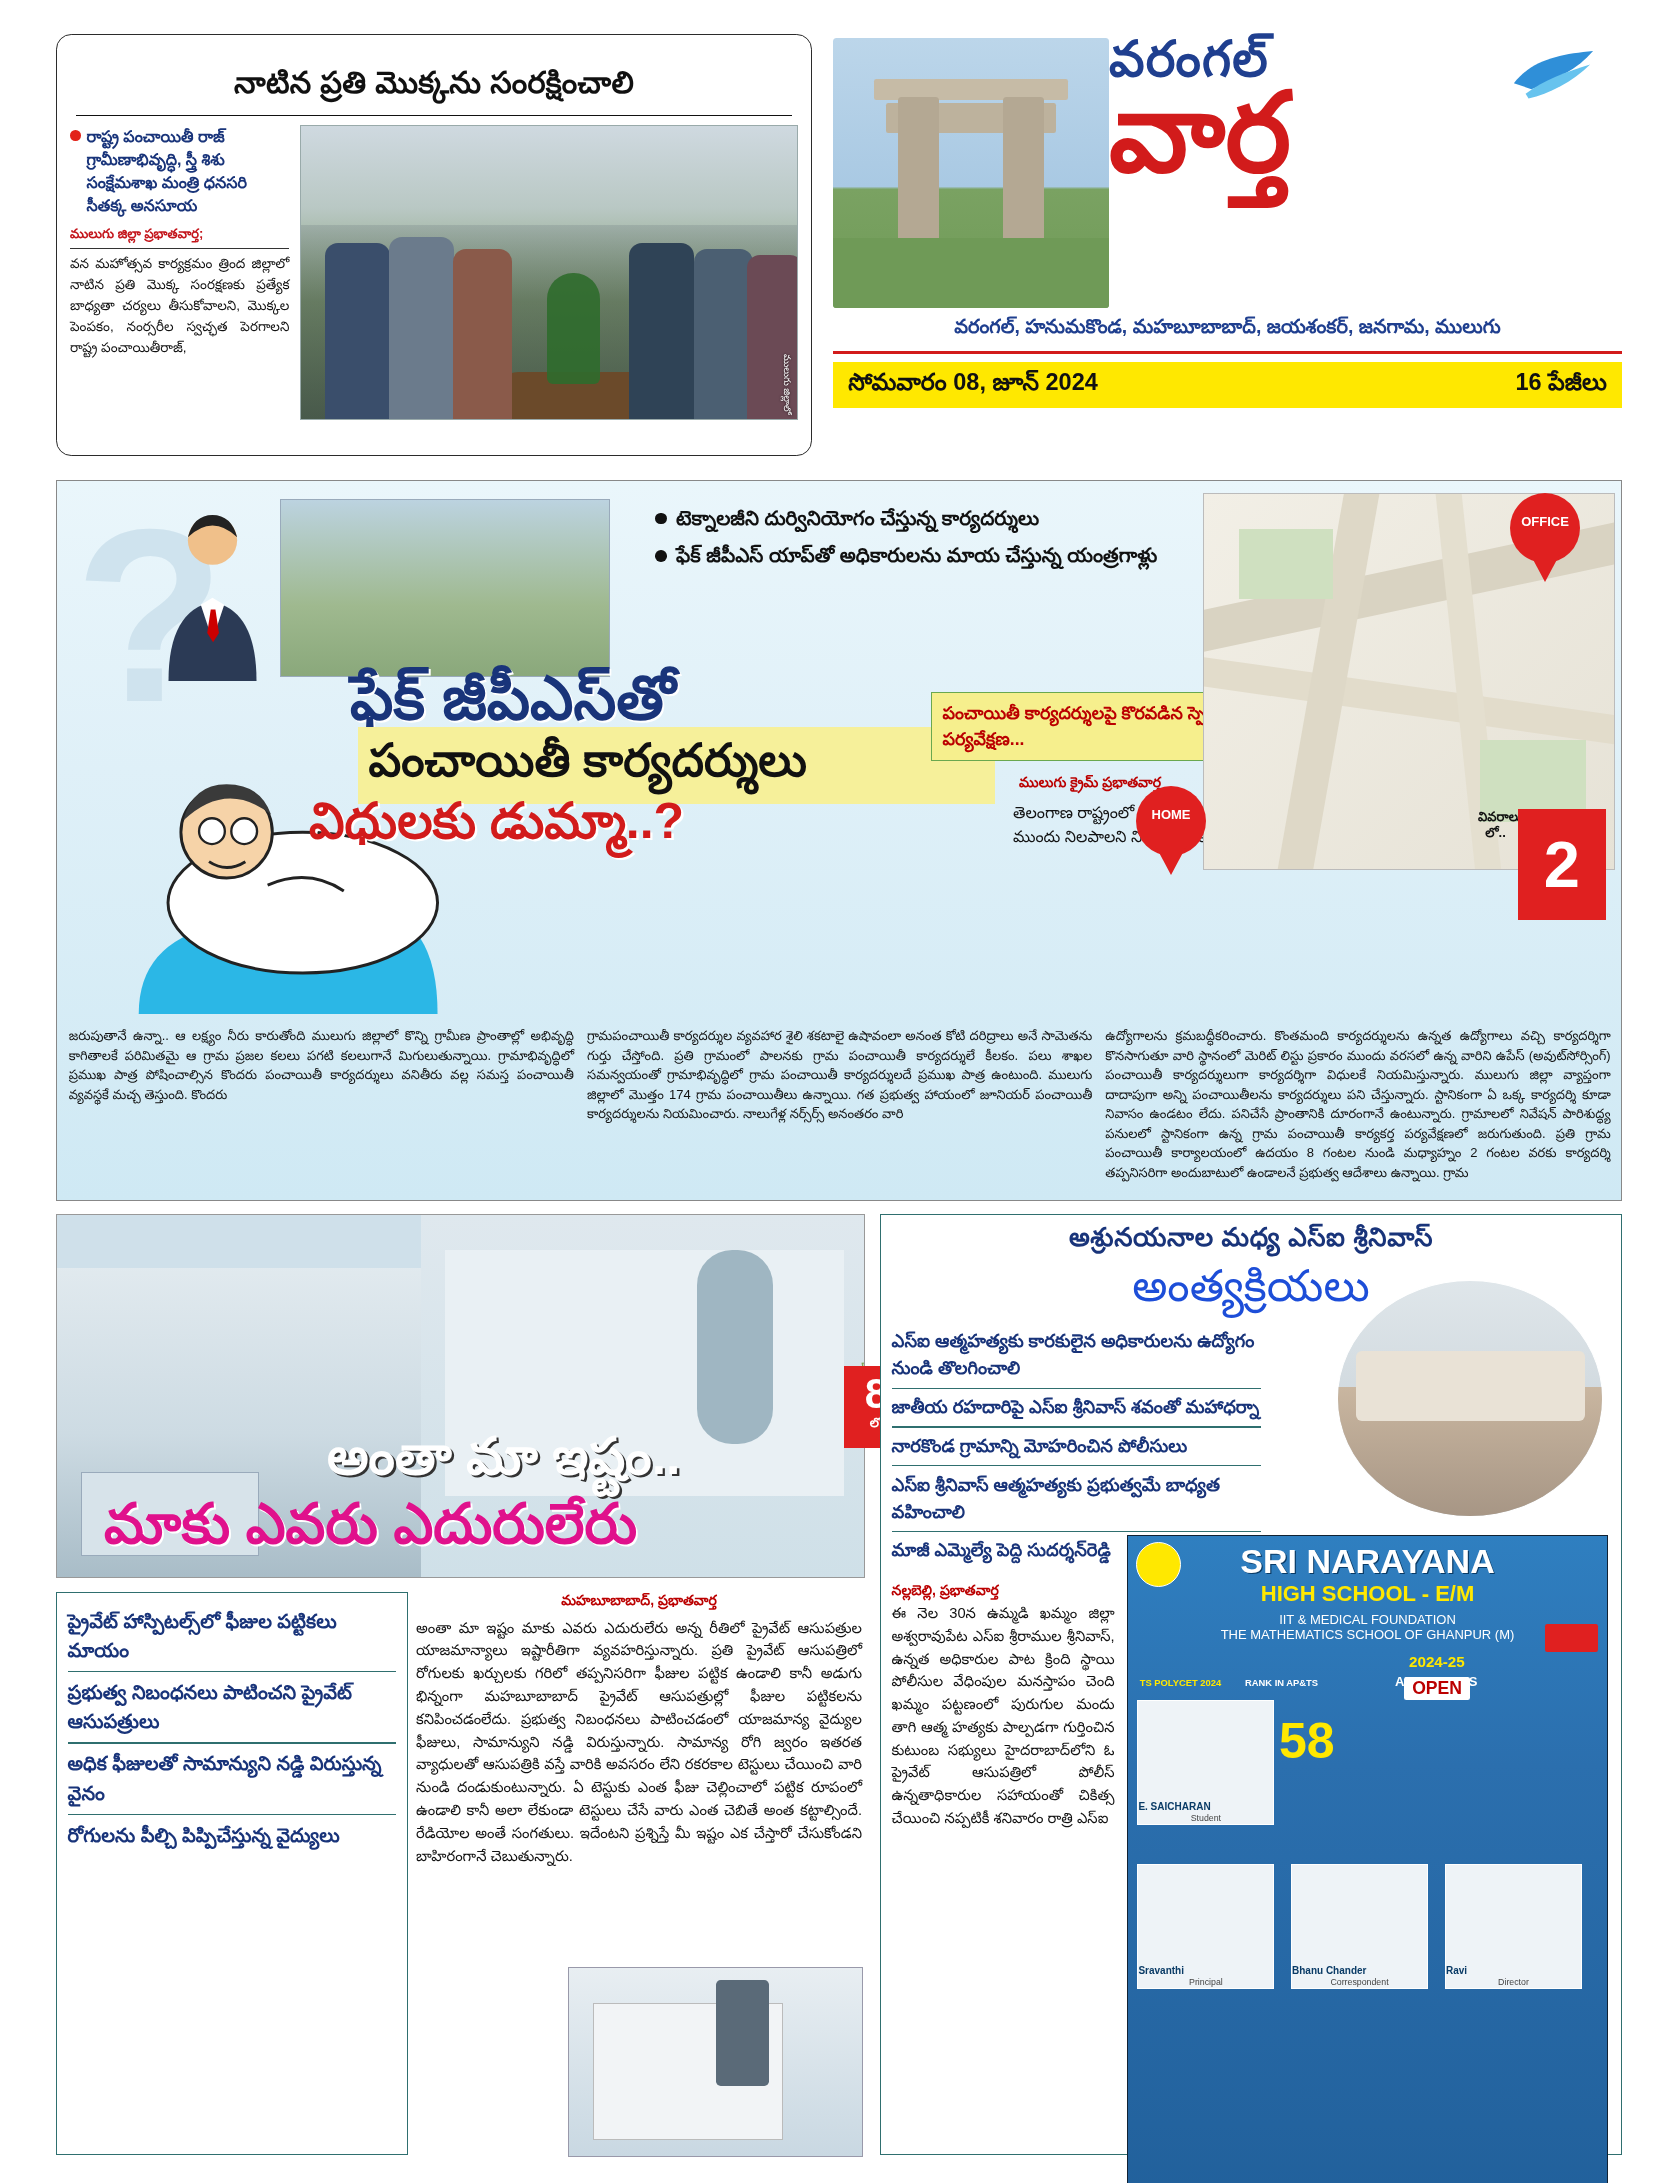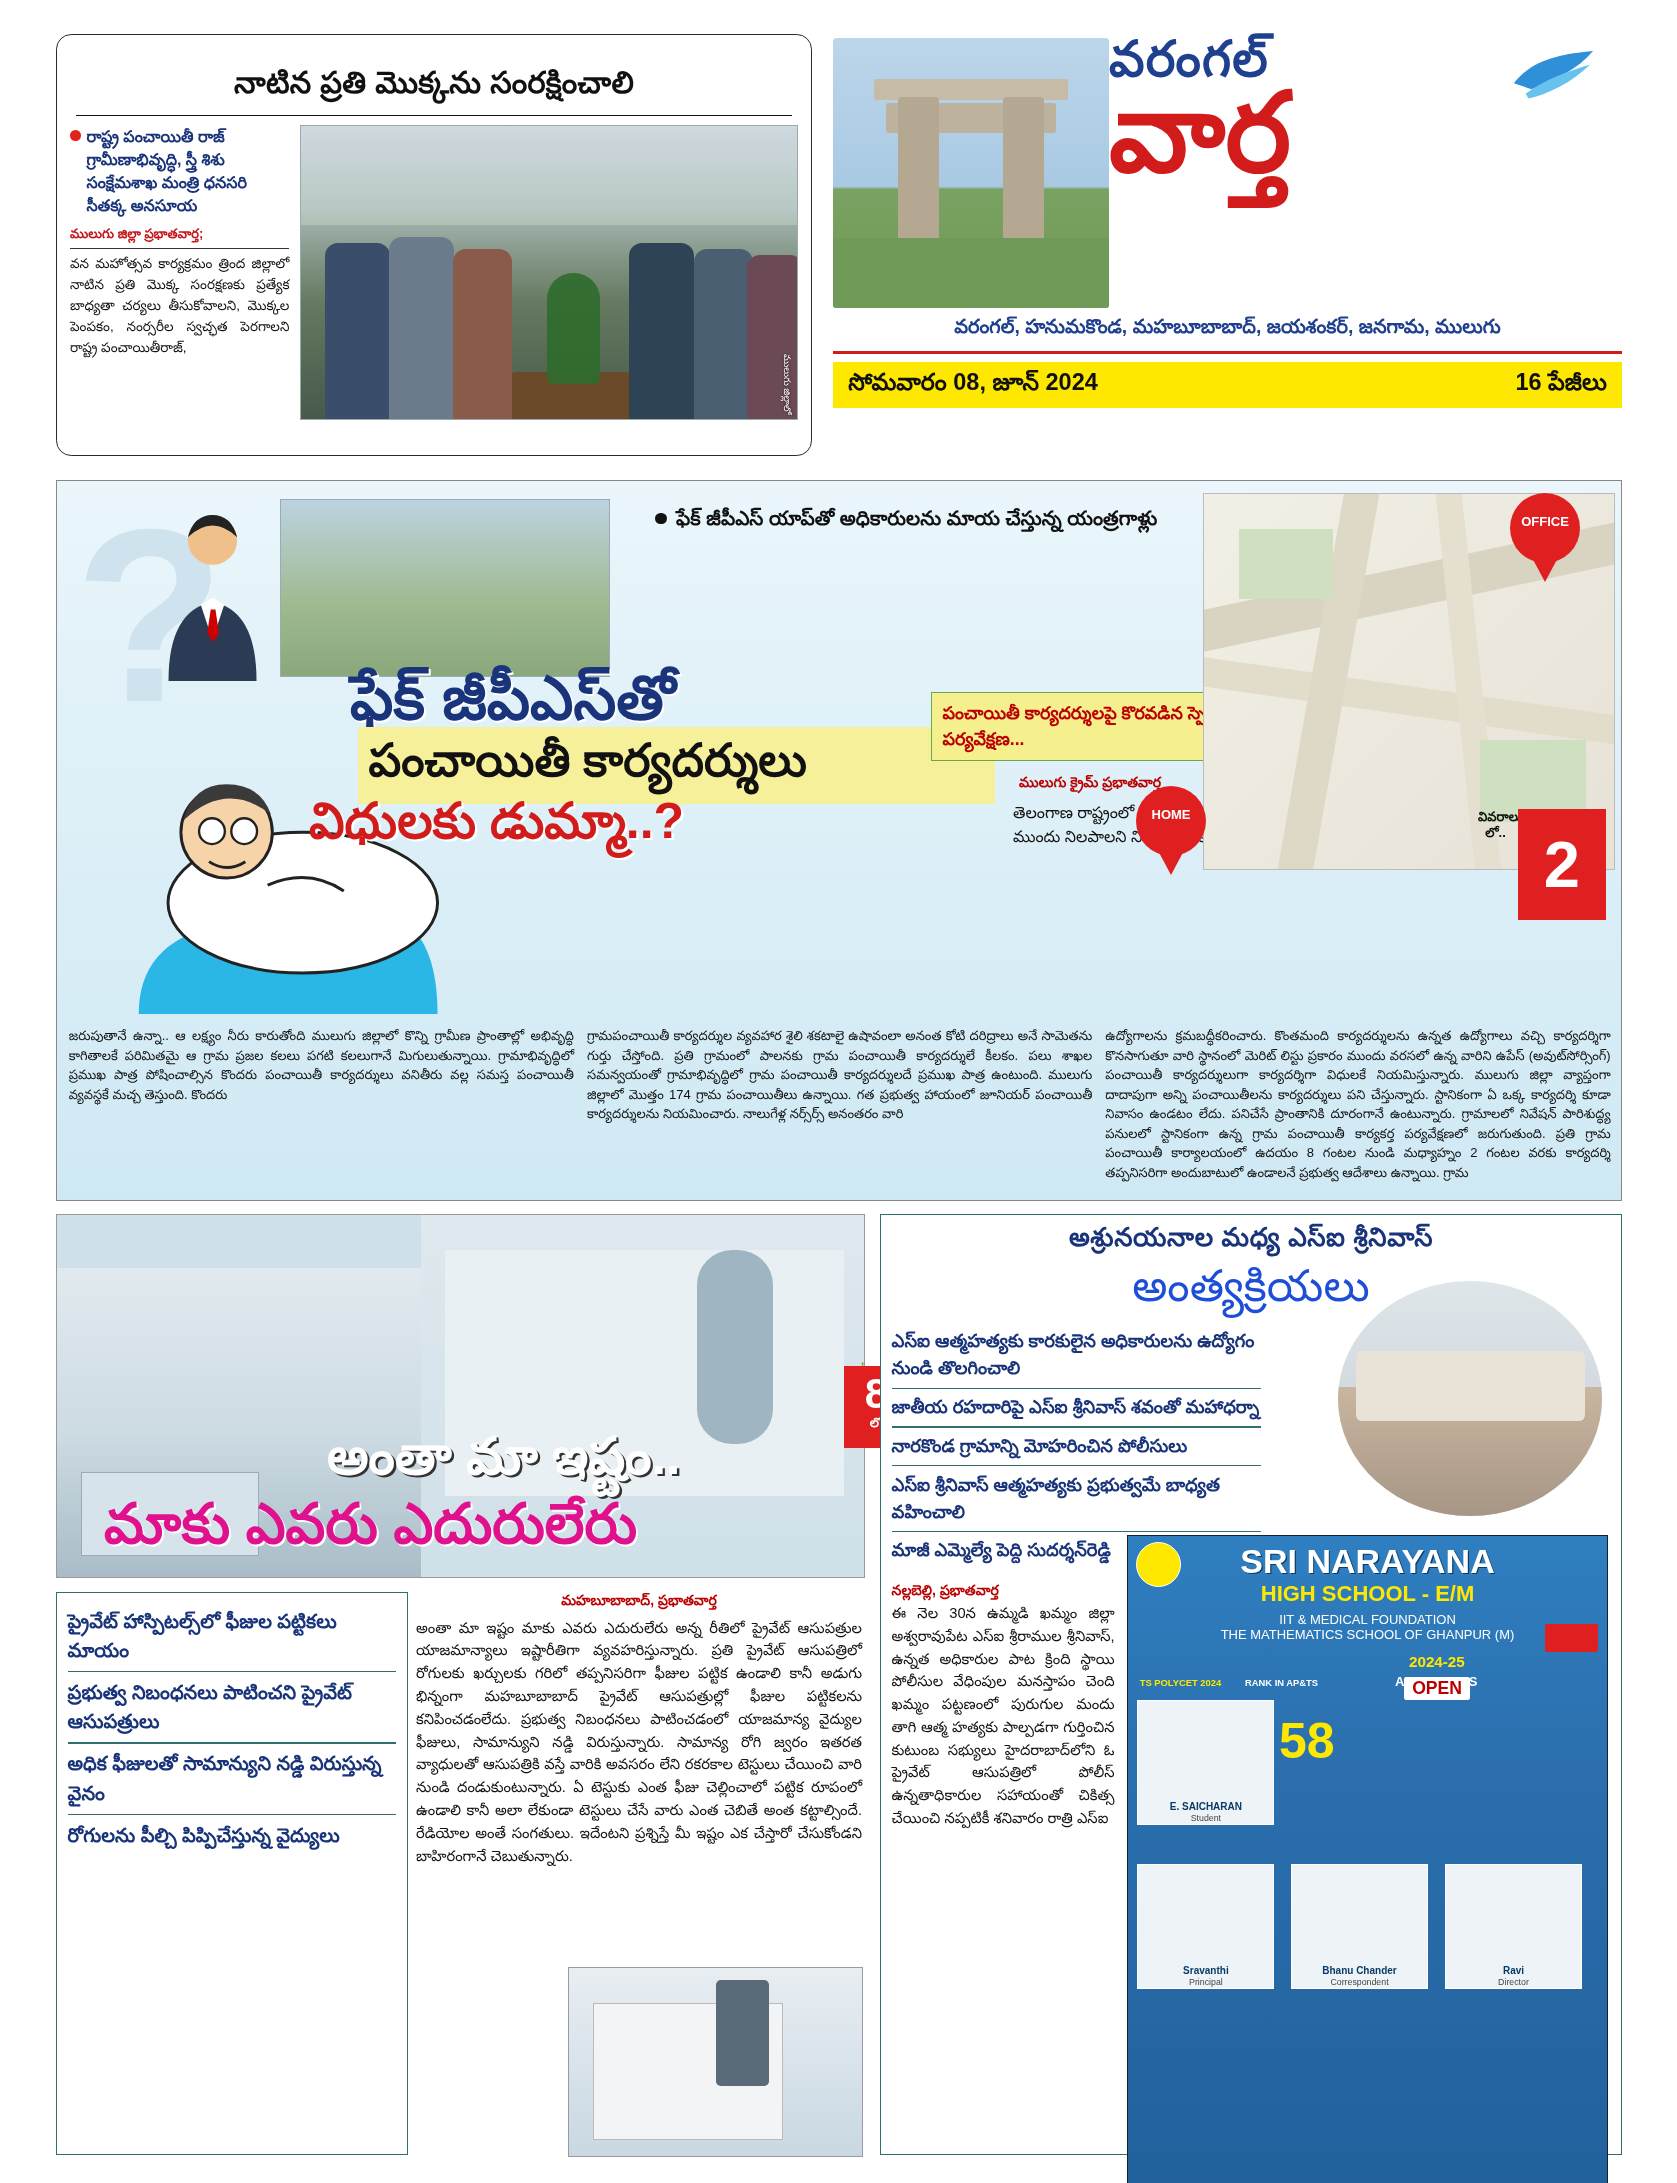--- a/index.html
+++ b/index.html
@@ -121,21 +121,21 @@
   #ad{position:absolute;left:246px;top:320px;width:481px;height:770px;background:linear-gradient(180deg,#2f7fc0 0%,#2b6fae 30%,#1f5d97 100%);border:1.8px solid #123;box-sizing:border-box;padding:5.9px;}
   #ad-title{font-size:34px;font-weight:bold;color:#fff;text-align:center;text-shadow:1.2px 1.2px 0 #0a3b66;}
   #ad-sub{font-size:22px;font-weight:bold;color:#ffe800;text-align:center;}
   #ad-line1{font-size:13px;color:#fff;text-align:center;margin-top:4.7px;}
   #ad-line2{font-size:13px;color:#fff;text-align:center;}
   #ad-logo{position:absolute;left:8.2px;top:5.9px;width:43px;height:43px;border-radius:50%;background:#ffe800;border:1.8px solid #fff;}
   #ad-vlogo{position:absolute;right:9.4px;top:88px;width:53px;height:28px;background:#e02020;border-radius:2.3px;}
   #ad-year{position:absolute;left:281px;top:117px;font-size:15.2px;color:#ffe800;font-weight:bold;}
   #ad-open{position:absolute;left:276px;top:141px;background:#fff;color:#b00;font-size:17.6px;font-weight:bold;padding:1.2px 8.2px;border-radius:2.3px;}
   .ad-card{position:absolute;width:135px;height:123px;background:#eef3f7;border:1.2px solid #fff;}
-  .ad-card .nm{position:absolute;left:0;bottom:11.7px;width:100%;text-align:center;font-size:10px;font-weight:bold;color:#0a3b66;}
+  .ad-card .nm{position:absolute;left:0;bottom:11.7px;width:100%;text-align:left;font-size:10px;font-weight:bold;color:#0a3b66;}
   .ad-card .rl{position:absolute;left:0;bottom:1.2px;width:100%;text-align:center;font-size:8.8px;color:#444;}
   #ad-bottom1{position:absolute;left:0;bottom:36px;width:100%;text-align:center;font-size:14px;color:#fff;font-weight:bold;}
   #ad-cell{position:absolute;left:0;bottom:4.7px;width:100%;text-align:center;font-size:22px;color:#ffe800;font-weight:bold;}
 </style>
 </head>
 <body>
 
 <div class="page">
 
   <div class="box" id="masthead-left">
@@ -200,20 +200,24 @@
       <path d="M40 300 q0 -120 75 -135 q75 15 75 135z" fill="#2b3a55"></path>
       <path d="M95 170 l20 60 l20 -60 l-20 -12z" fill="#fff"></path>
       <path d="M112 178 l8 0 l6 40 l-10 16 l-10 -16z" fill="#c00"></path>
     </svg>
 
     <div id="bn-photo1"></div>
 
     <div id="bn-bullets">
       <div class="bn-bullet">
         <div class="dot"></div>
+        <div class="txt">టెక్నాలజీని దుర్వినియోగం చేస్తున్న కార్యదర్శులు</div>
+      </div>
+      <div class="bn-bullet">
+        <div class="dot"></div>
         <div class="txt">ఫేక్ జీపీఎస్ యాప్‌తో అధికారులను మాయ చేస్తున్న యంత్రగాళ్లు</div>
       </div>
     </div>
 
     <svg id="bn-cart" viewBox="0 0 640 430">
       <path d="M20 430 q0 -120 130 -150 l260 -30 q120 10 120 180z" fill="#2bb7e6"></path>
       <ellipse cx="300" cy="240" rx="230" ry="120" fill="#fff" stroke="#222" stroke-width="5"></ellipse>
       <circle cx="170" cy="120" r="78" fill="#f6d3a8" stroke="#222" stroke-width="5"></circle>
       <path d="M96 100 q74 -70 150 -10 q-18 -52 -76 -52 q-58 0 -74 62z" fill="#3a3a3a"></path>
       <circle cx="145" cy="118" r="22" fill="#fff" stroke="#222" stroke-width="4"></circle>

